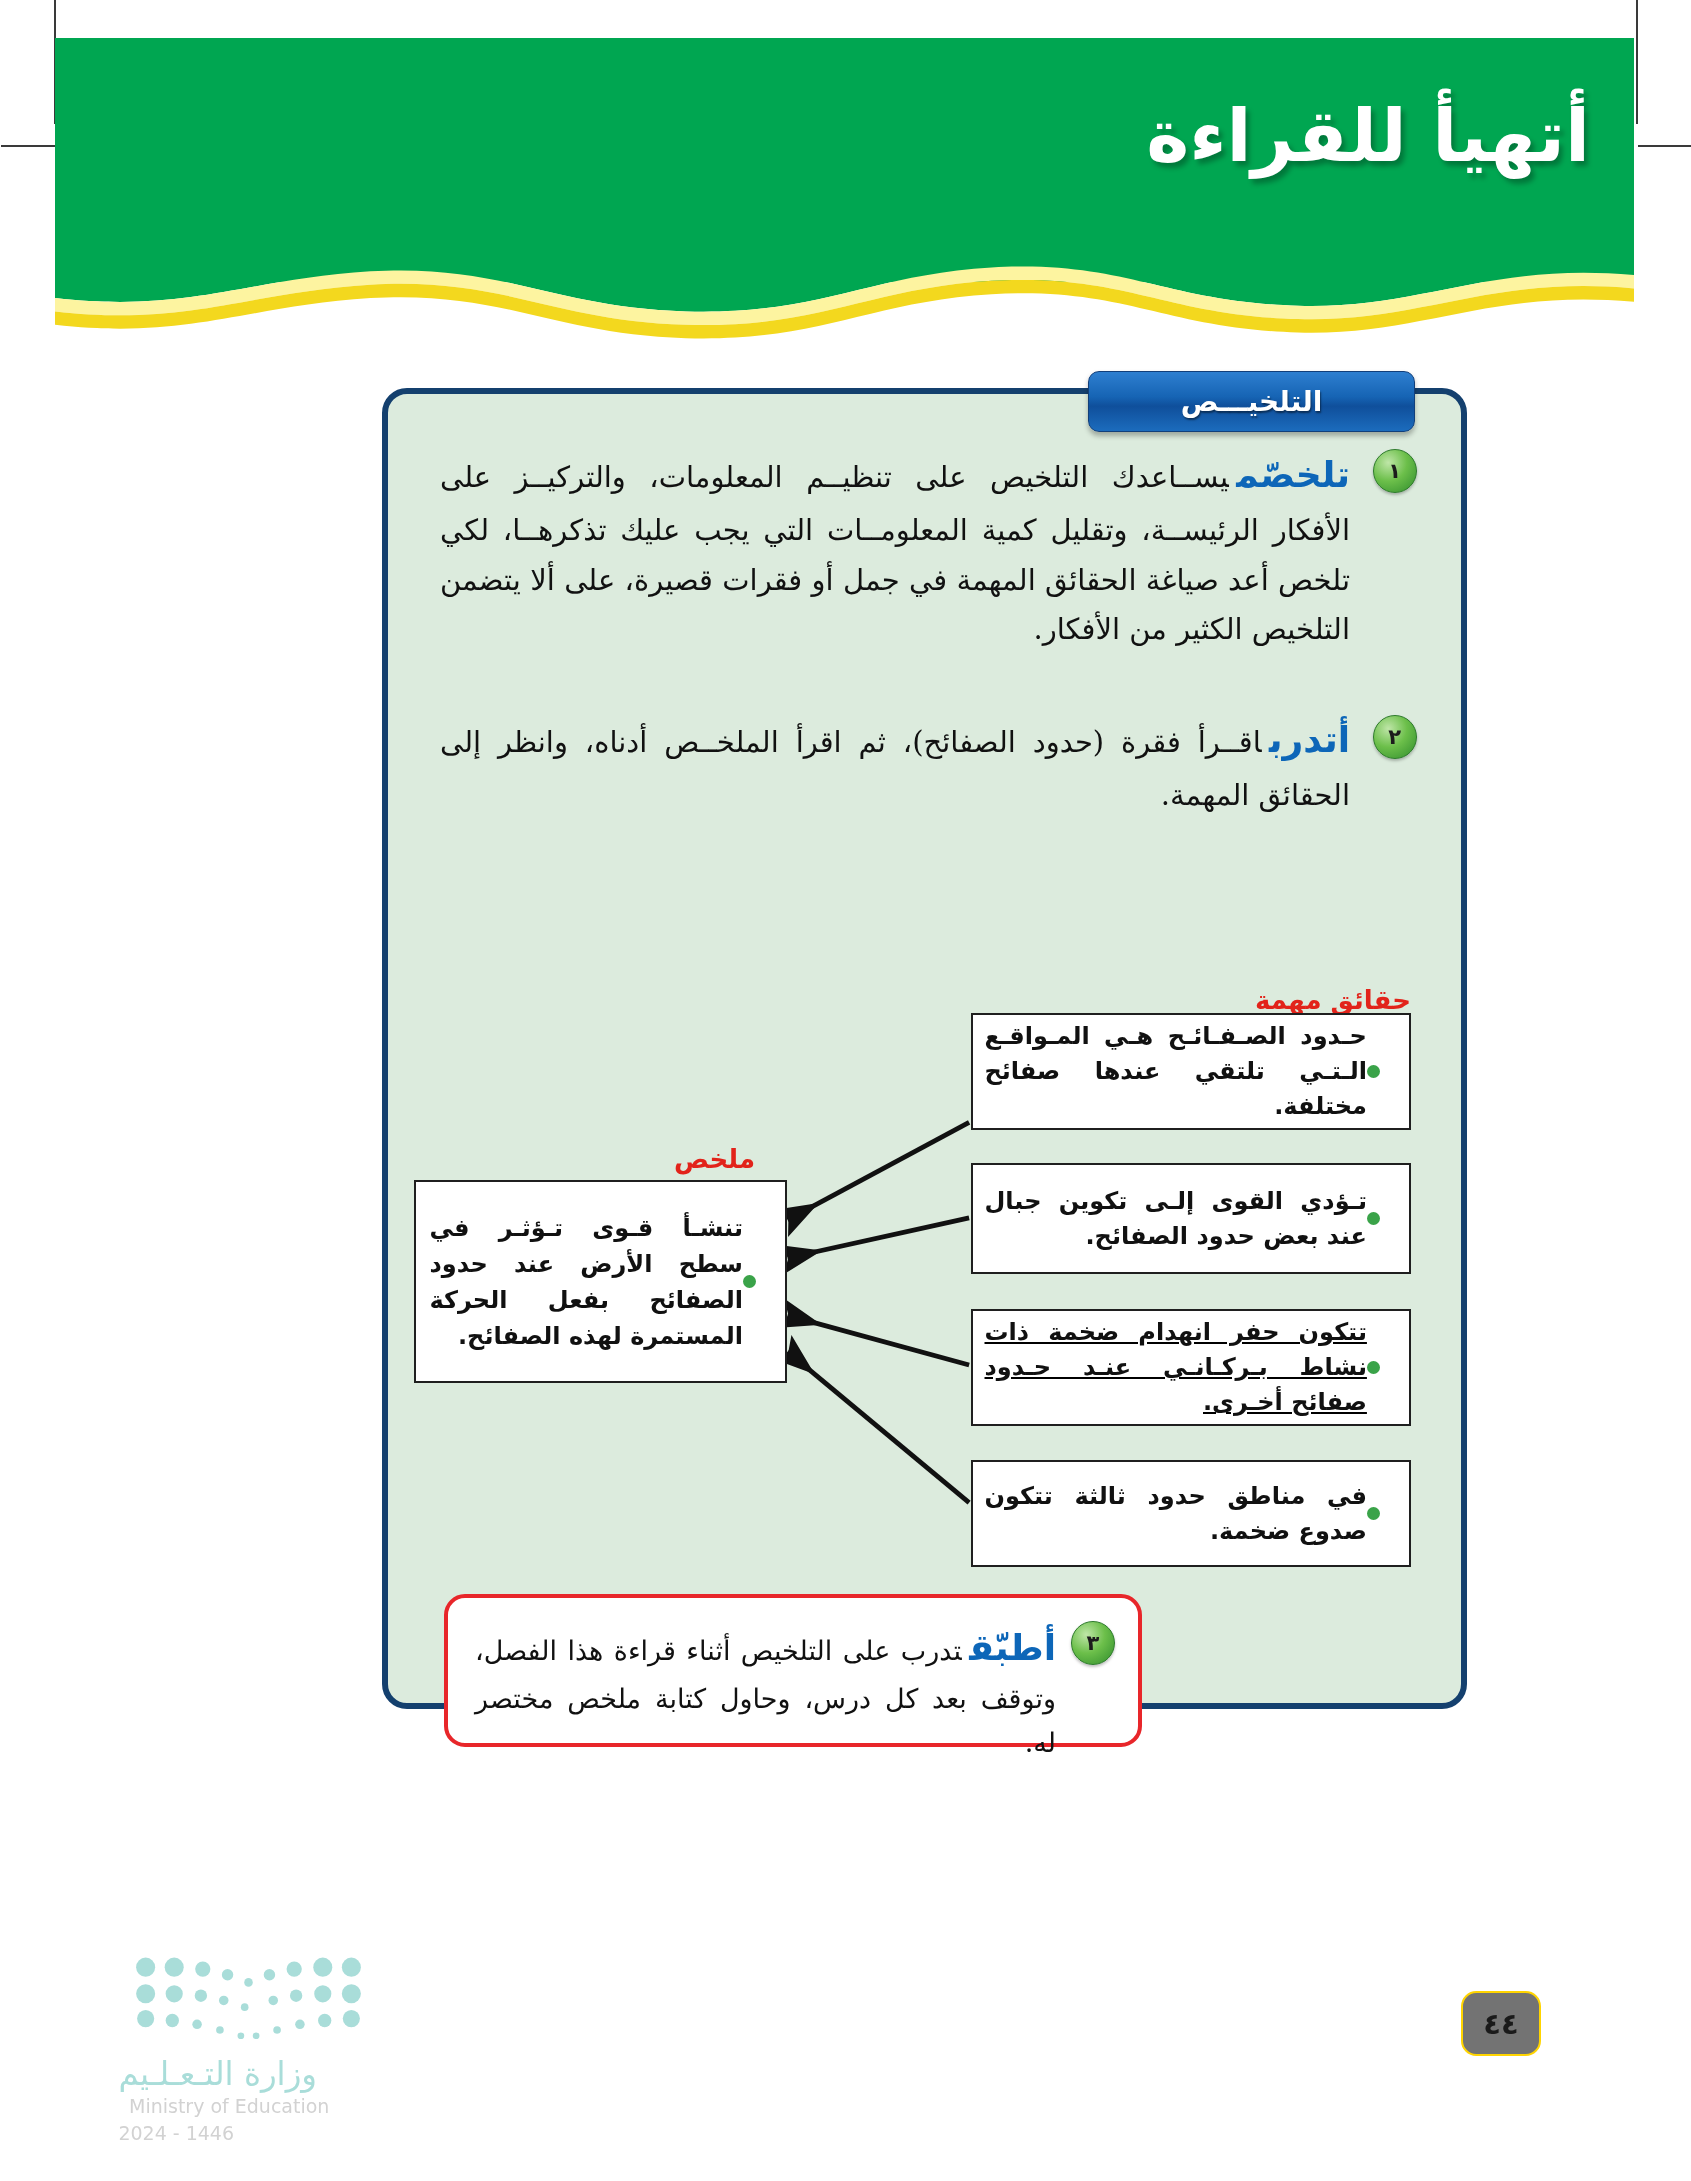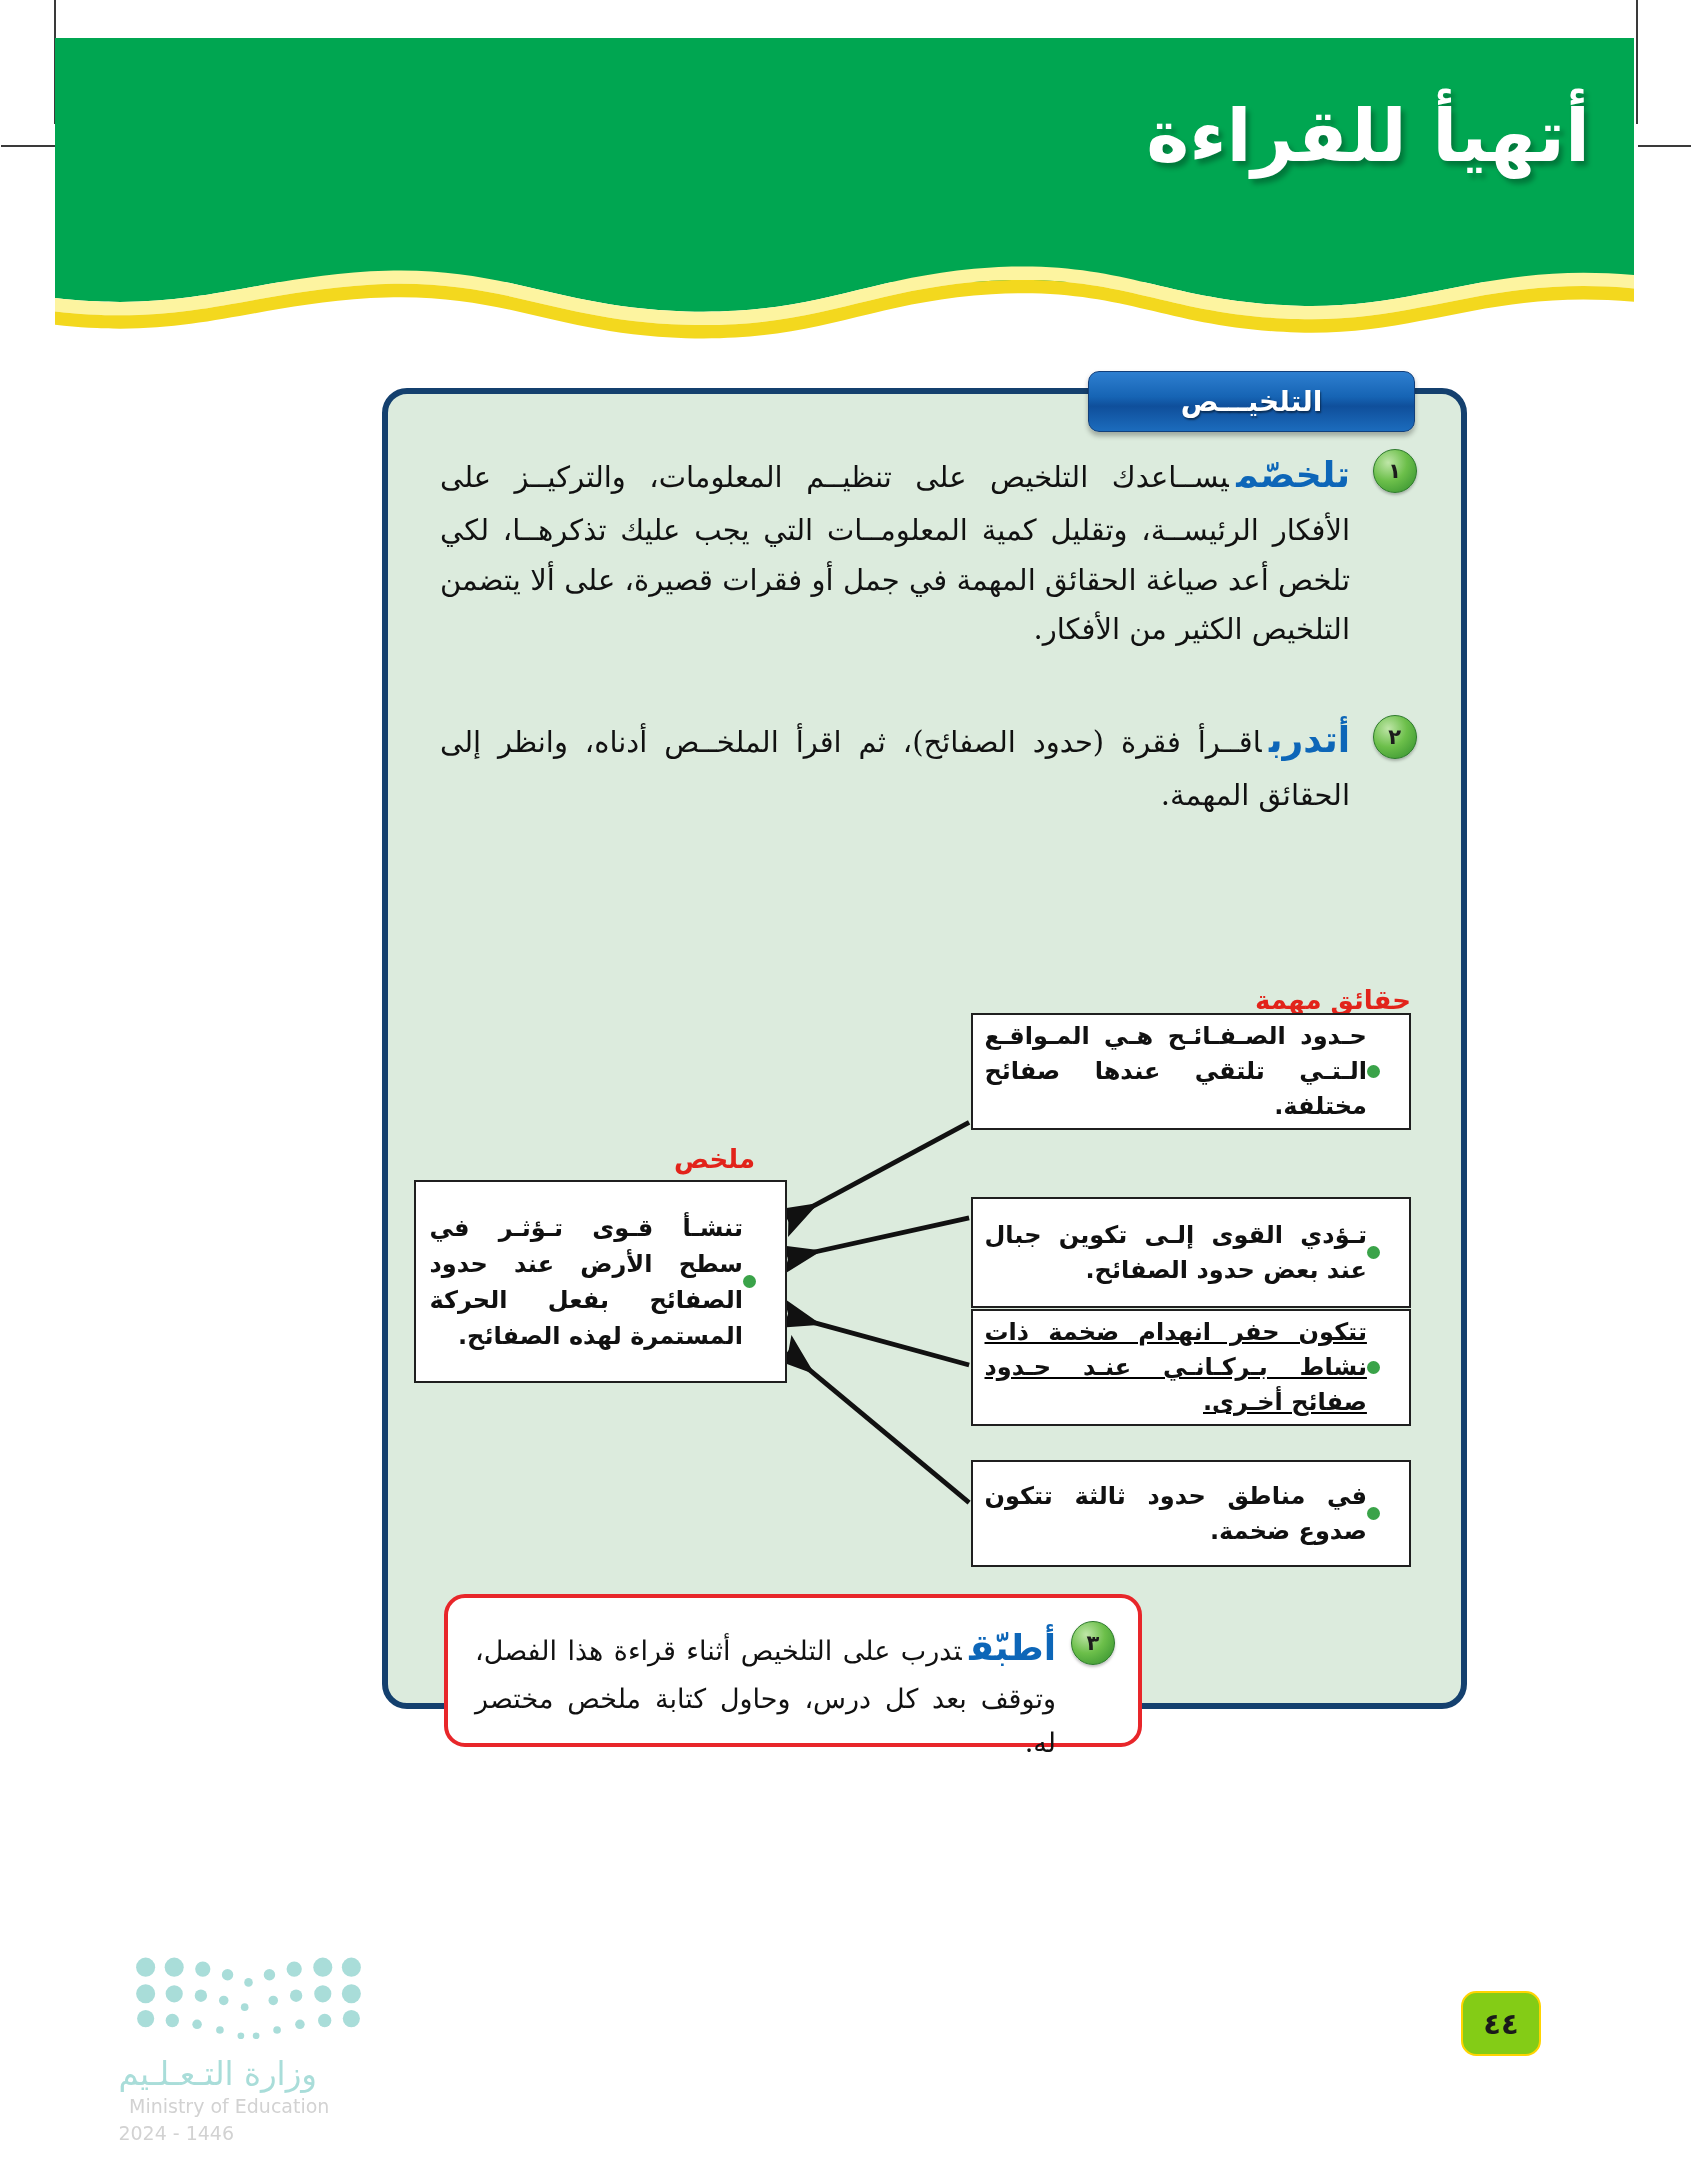--- a/index.html
+++ b/index.html
@@ -99,21 +99,21 @@
   .fact-text{
     font-family:"DejaVu Sans","Liberation Sans",sans-serif;
     font-size:24px;line-height:1.45;color:#111;
     text-align:justify;direction:rtl;font-weight:600;flex:1;
   }
   .bullet{
     width:13.4px;height:13.4px;border-radius:50%;background:#3aa349;
     margin-right:13.4px;flex:0 0 13.4px;
   }
   #fact-0{top:34px;height:117px;}
-  #fact-1{top:184px;height:111px;margin-top:34px;}
+  #fact-1{top:184px;height:111px;}
   #fact-2{top:330px;height:117px;text-decoration:underline;}
   #fact-3{top:481px;height:107px;}
 
   #summary-box{
     position:absolute;right:660px;width:373px;top:201px;height:203px;
     background:#ffffff;border:2.9px solid #1f1f1f;
     box-sizing:border-box;display:flex;align-items:center;
     padding:11.5px 15.3px 11.5px 13.4px;
   }
   #summary-box .fact-text{font-size:24px;line-height:1.5;}
@@ -140,21 +140,21 @@
   .moe-en{
     position:absolute;left:24px;top:145px;color:#d2d2d2;font-size:19px;
     direction:ltr;font-family:"DejaVu Sans","Liberation Sans",sans-serif;
   }
   .moe-year{
     position:absolute;left:13.4px;top:172px;color:#d2d2d2;font-size:19px;
     direction:ltr;font-family:"DejaVu Sans","Liberation Sans",sans-serif;
   }
   #page-number{
     position:absolute;left:1461px;top:1991px;width:76px;height:61px;
-    background:#84cc16;border:2.9px solid #ffd400;border-radius:15.3px;
+    background:#737373;border:2.9px solid #ffd400;border-radius:15.3px;
     display:flex;align-items:center;justify-content:center;
     color:#1a1a1a;font-size:29px;font-weight:bold;
   }
 </style>
 </head>
 <body>
 
 <div class="crop v" style="left:54px;top:0;height:124px;"></div>
 <div class="crop h" style="left:0;top:145px;width:122px;"></div>
 <div class="crop v" style="left:1636px;top:0;height:124px;"></div>

